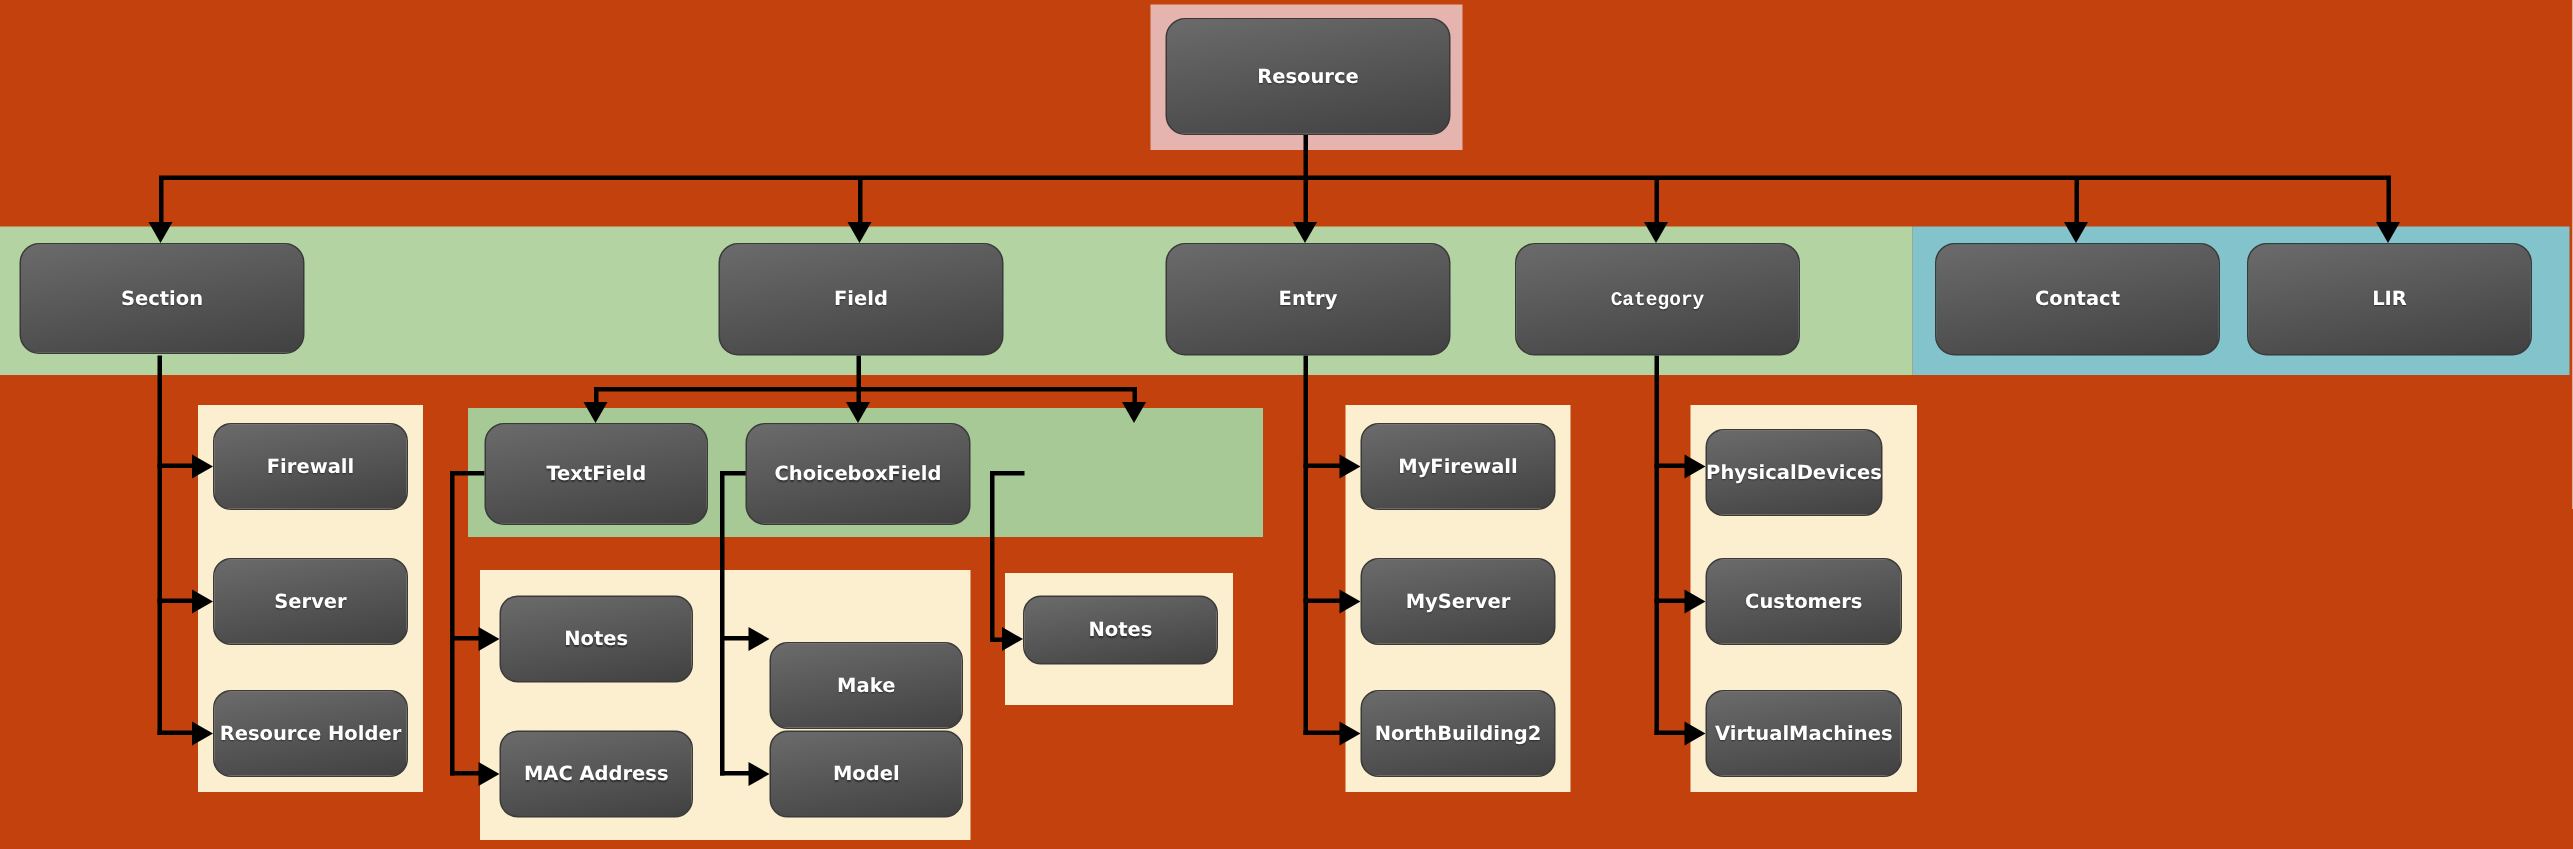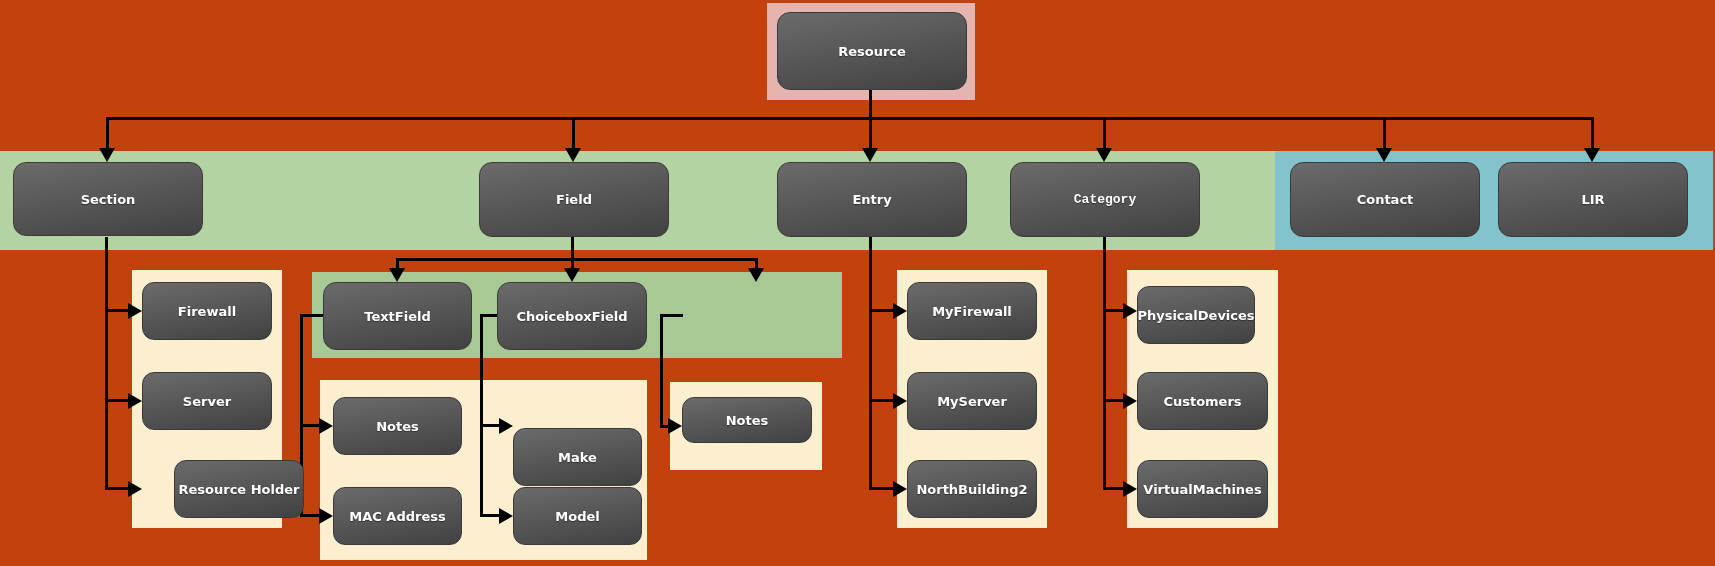--- a/index.html
+++ b/index.html
@@ -146,21 +146,21 @@
   <div class="node" style="left:497px;top:282px;width:150px;height:68px;">
       <span>ChoiceboxField</span>
     </div>
 
   <div class="node leaf" style="left:142px;top:282px;width:130px;height:58px;">
       <span>Firewall</span>
     </div>
   <div class="node leaf" style="left:142px;top:372px;width:130px;height:58px;">
       <span>Server</span>
     </div>
-  <div class="node leaf" style="left:142px;top:460px;width:130px;height:58px;margin-left:32px;">
+  <div class="node leaf" style="left:142px;top:460px;width:130px;height:58px;">
       <span>Resource Holder</span>
     </div>
 
   <div class="node leaf" style="left:333px;top:397px;width:129px;height:58px;">
       <span>Notes</span>
     </div>
   <div class="node leaf" style="left:333px;top:487px;width:129px;height:58px;">
       <span>MAC Address</span>
     </div>
 

